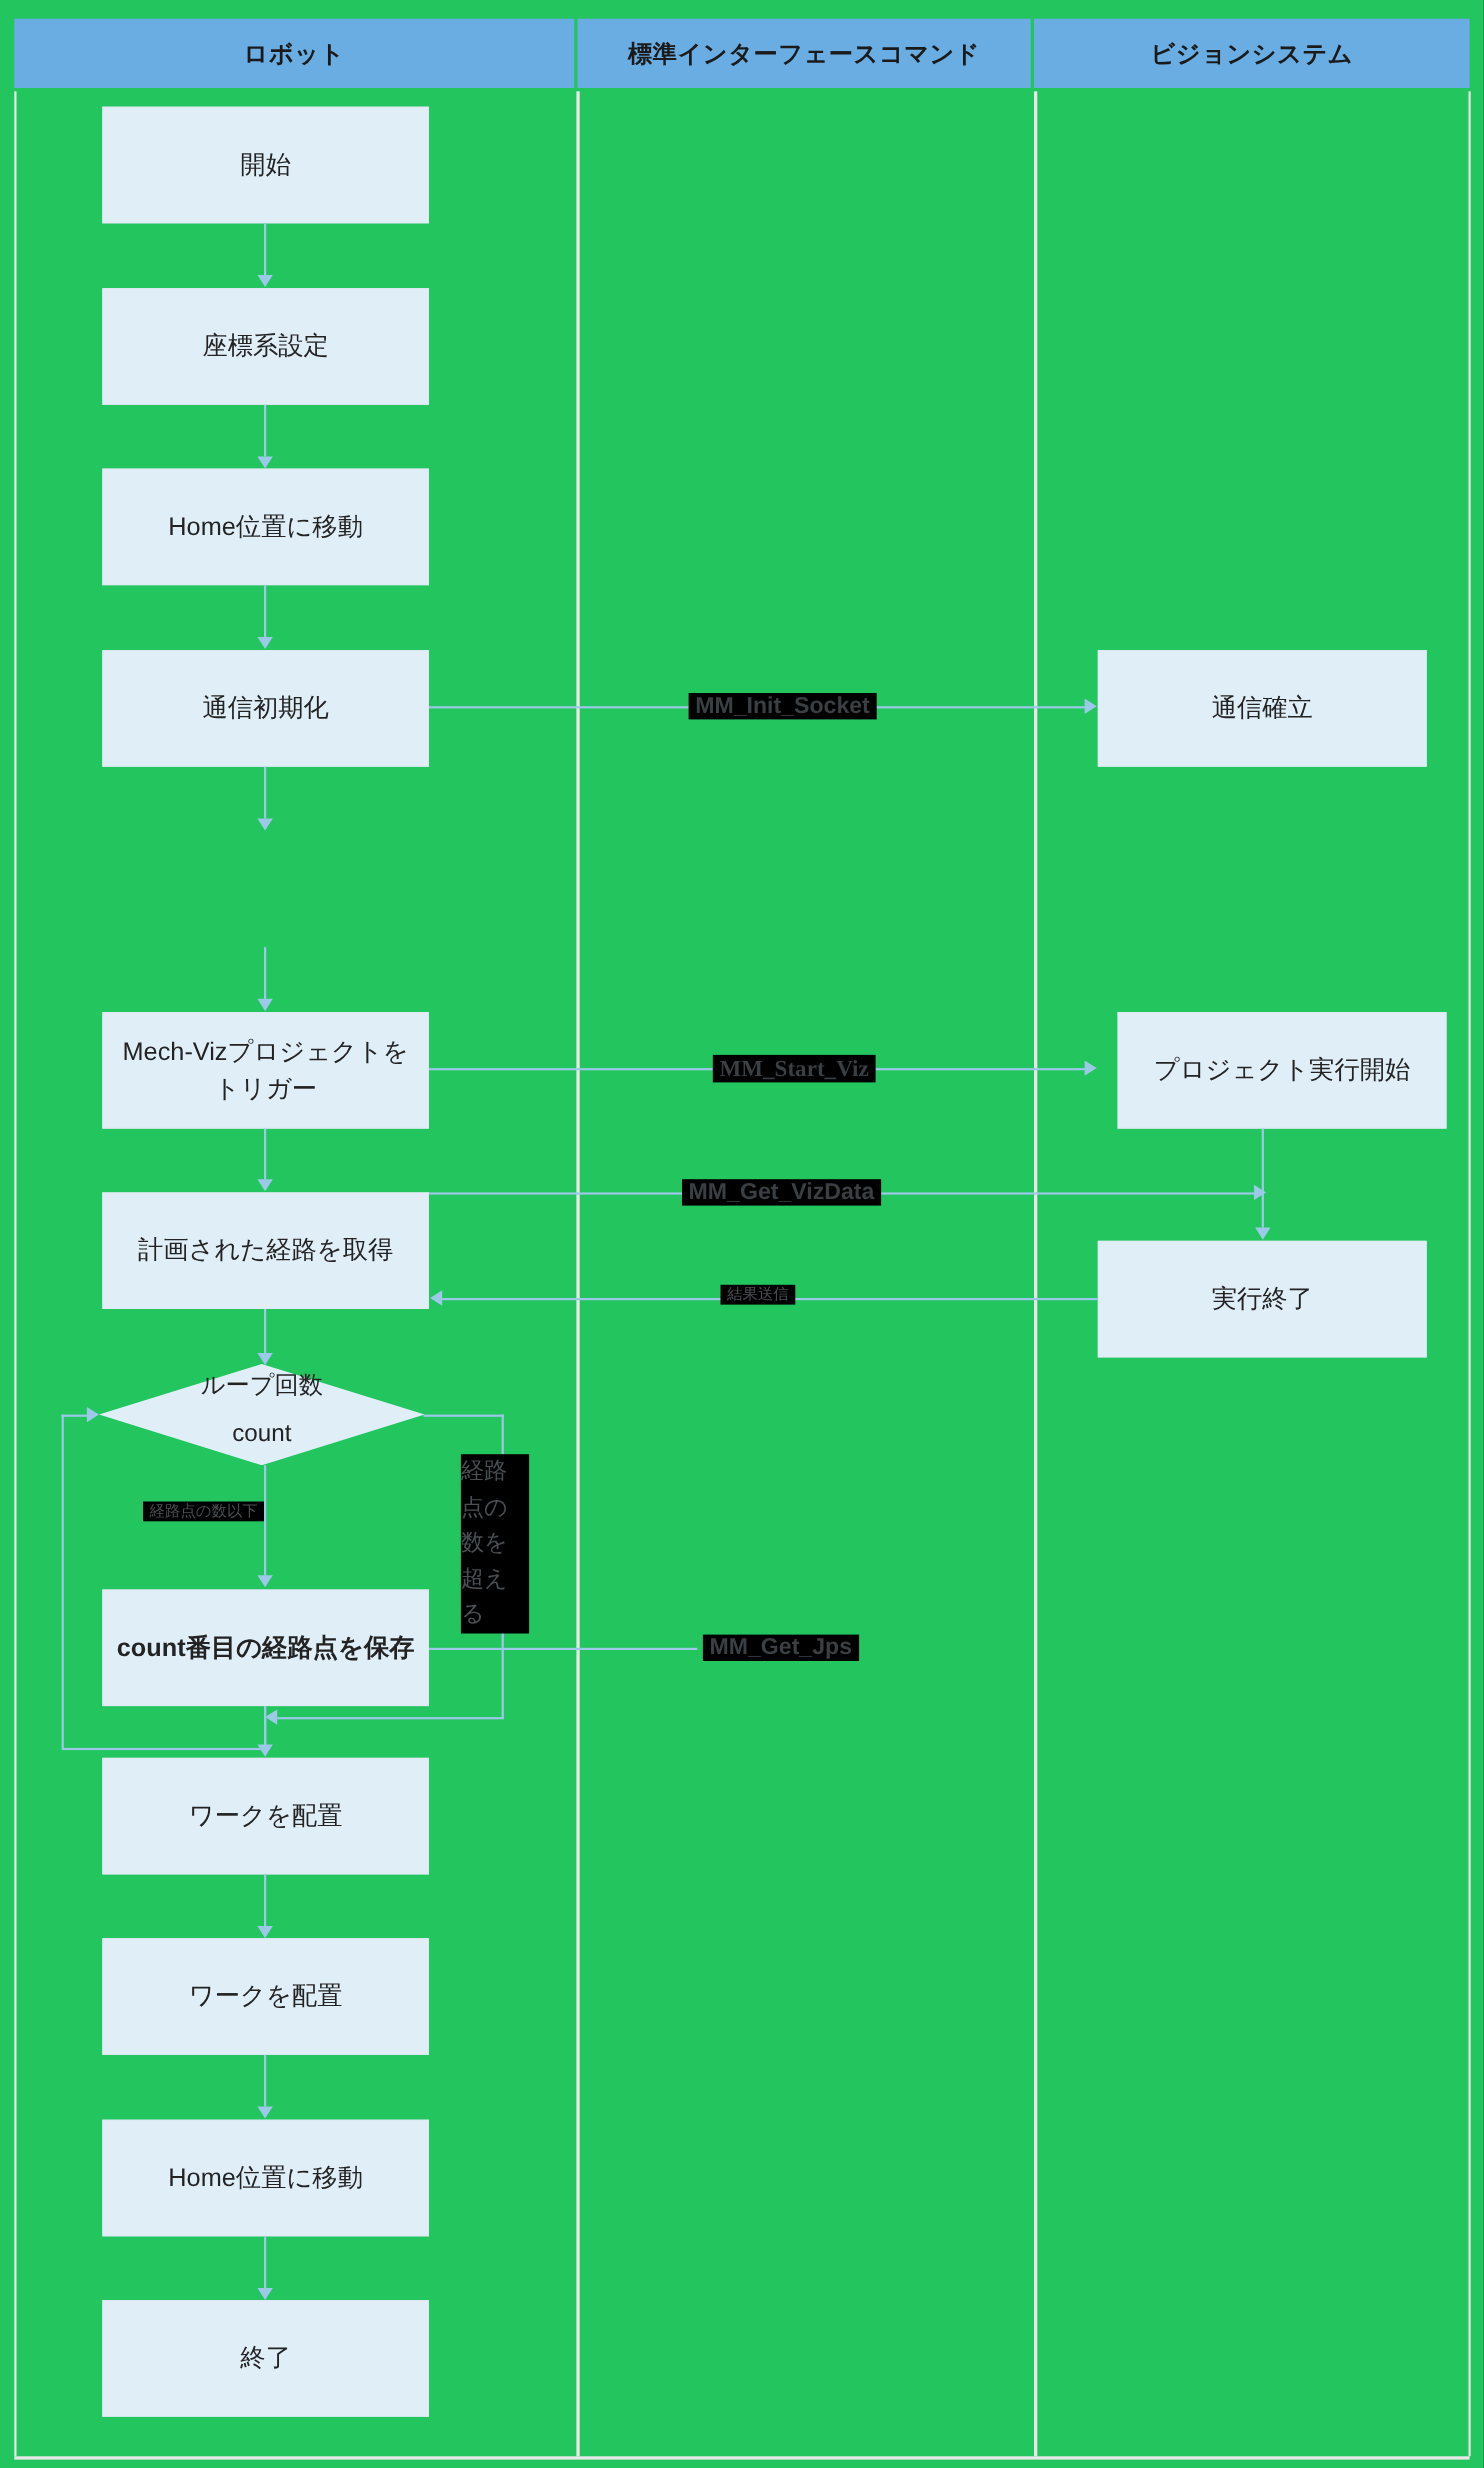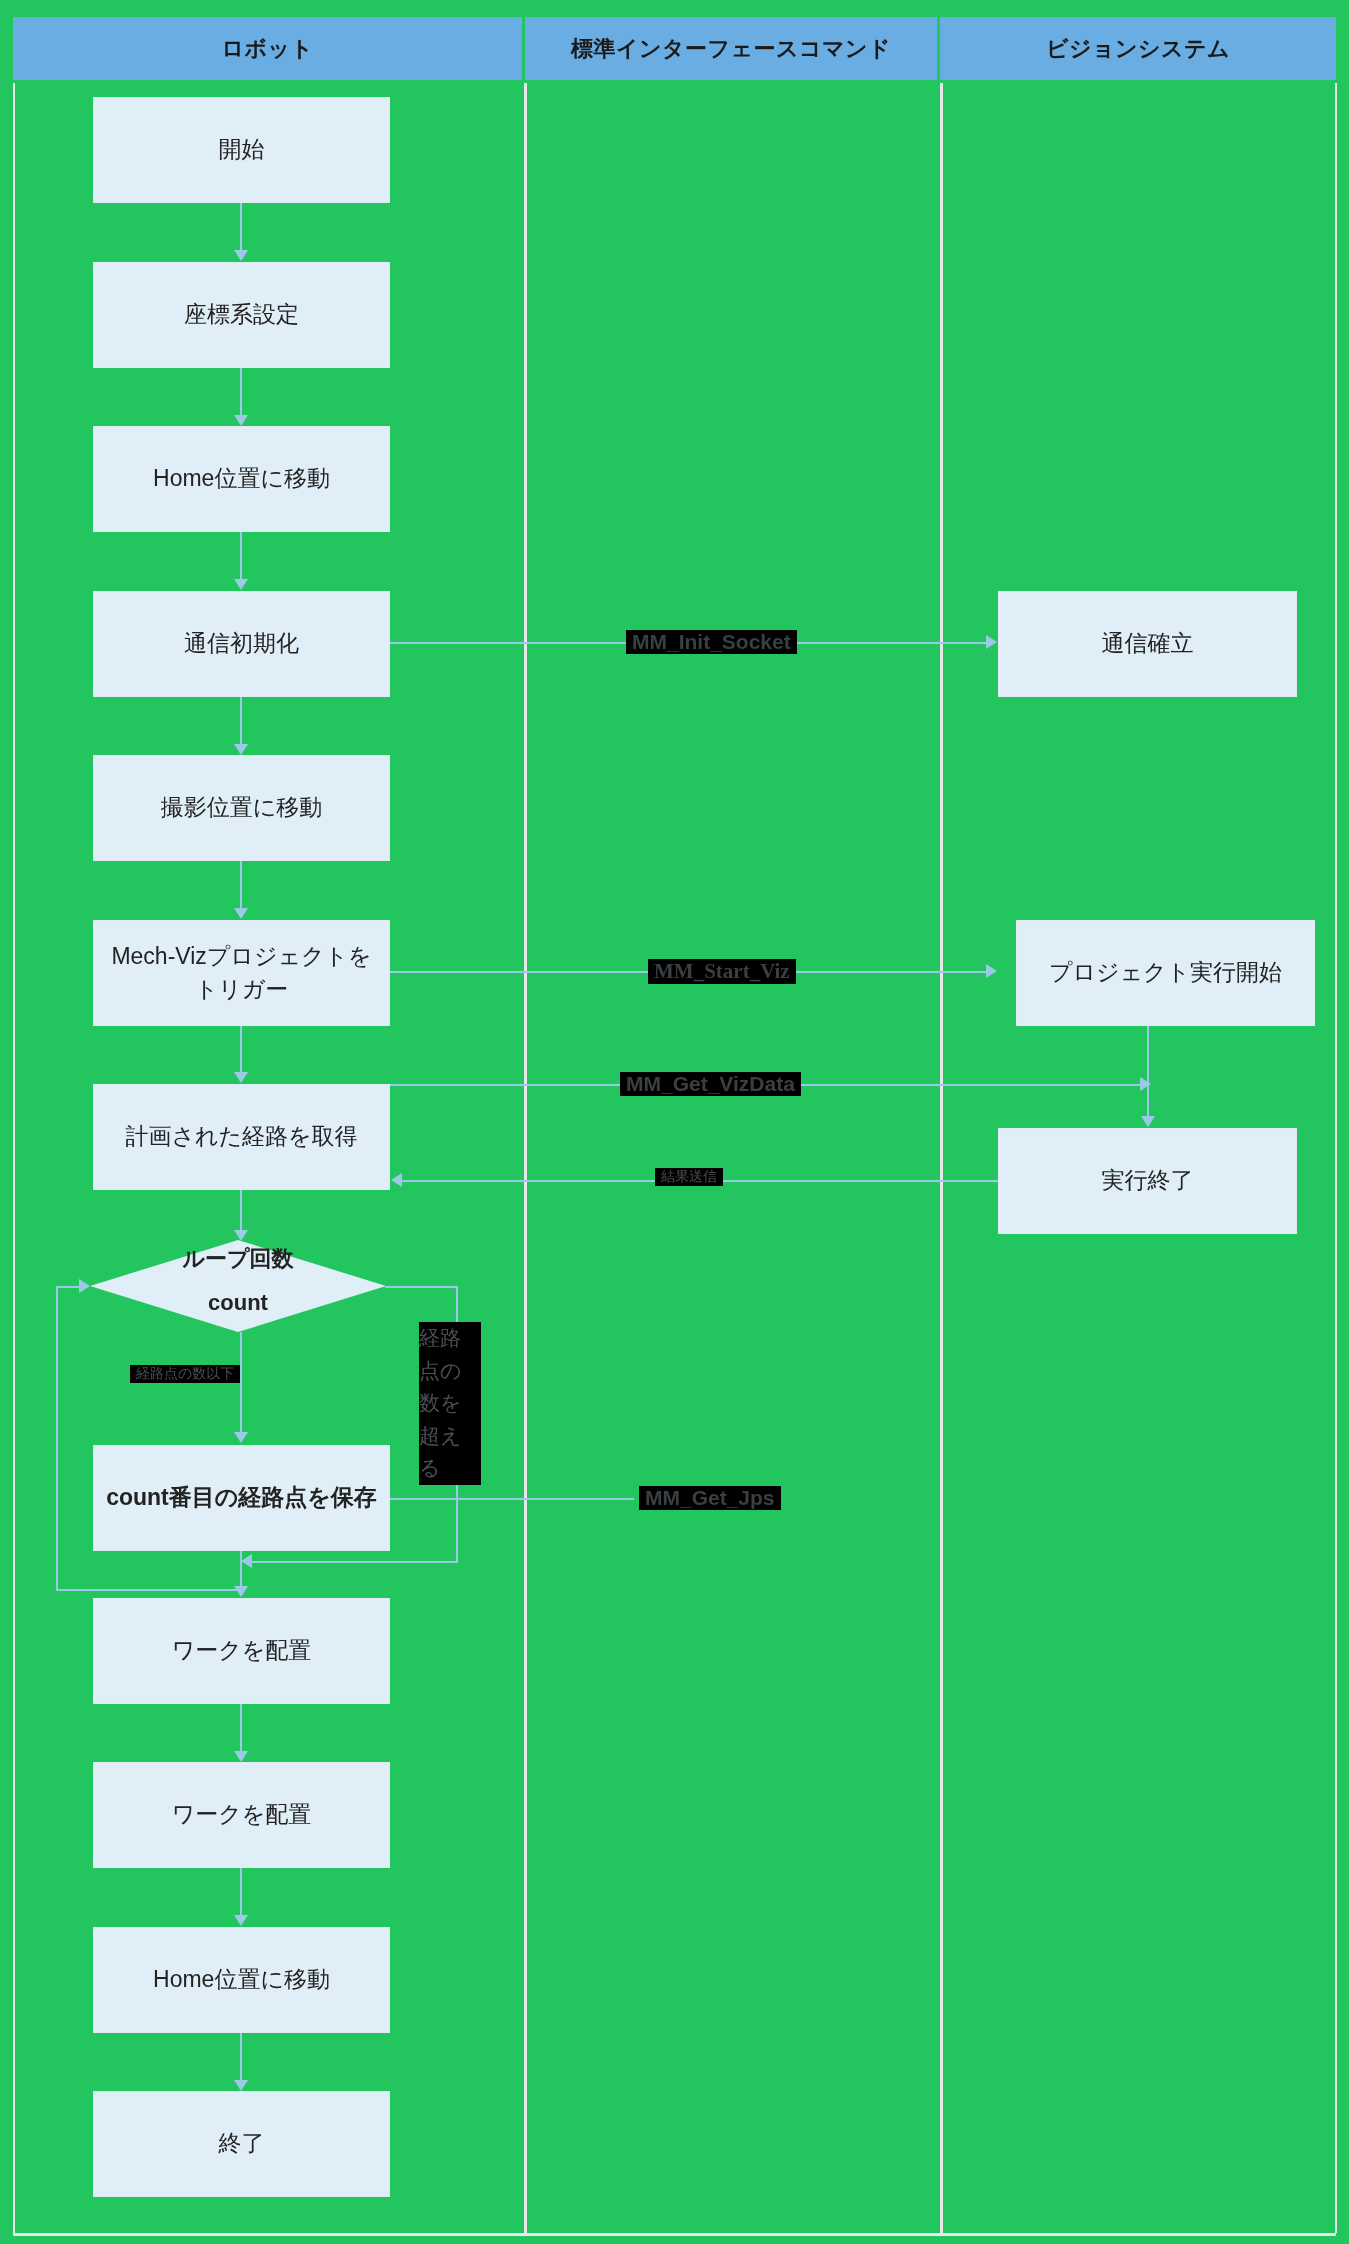--- a/index.html
+++ b/index.html
@@ -30,21 +30,21 @@
         text-align:center;color:#232323;font-size:23px;line-height:1.45;
         box-sizing:border-box;padding:4px 8px;}
   .node.bold{font-weight:bold;}
 
   
   .diamond-wrap{position:absolute;}
   .diamond-shape{position:absolute;inset:0;background:#E0EEF8;
      clip-path:polygon(50% 0%,100% 50%,50% 100%,0% 50%);}
   .diamond-txt{position:absolute;inset:0;display:flex;flex-direction:column;
      align-items:center;justify-content:space-between;
-     color:#232323;font-size:22px;font-weight:bold;padding:4px 0 16px 0;
+     color:#232323;font-size:22px;font-weight:normal;padding:4px 0 16px 0;
      box-sizing:border-box;}
 
   
   .ln{position:absolute;background:#9DC9E8;}
   .lnv{width:2px;}
   .lnh{height:2px;}
   .arw{position:absolute;width:0;height:0;}
   .arw-d{border-left:7px solid transparent;border-right:7px solid transparent;border-top:11px solid #9DC9E8;}
   .arw-r{border-top:7px solid transparent;border-bottom:7px solid transparent;border-left:11px solid #9DC9E8;}
   .arw-l{border-top:7px solid transparent;border-bottom:7px solid transparent;border-right:11px solid #9DC9E8;}
@@ -75,21 +75,20 @@
   <div class="lane-bot"></div>
 
   <div class="node" style="left:93px;top:97px;width:297px;height:106px;">開始</div>
 
   <div class="node" style="left:93px;top:262px;width:297px;height:106px;">座標系設定</div>
 
   <div class="node" style="left:93px;top:426px;width:297px;height:106px;">Home位置に移動</div>
 
   <div class="node" style="left:93px;top:591px;width:297px;height:106px;">通信初期化</div>
 
-  <div class="node" style="left:93px;top:755px;width:297px;height:106px;">撮影位置に移動</div>
 
   <div class="node" style="left:93px;top:920px;width:297px;height:106px;">Mech-Vizプロジェクトをトリガー</div>
 
   <div class="node" style="left:93px;top:1084px;width:297px;height:106px;">計画された経路を取得</div>
 
   <div class="diamond-wrap" style="left:90px;top:1240px;width:296px;height:92px;">
     <div class="diamond-shape"></div>
     <div class="diamond-txt">
       <span>ループ回数</span>
       <span>count</span>

